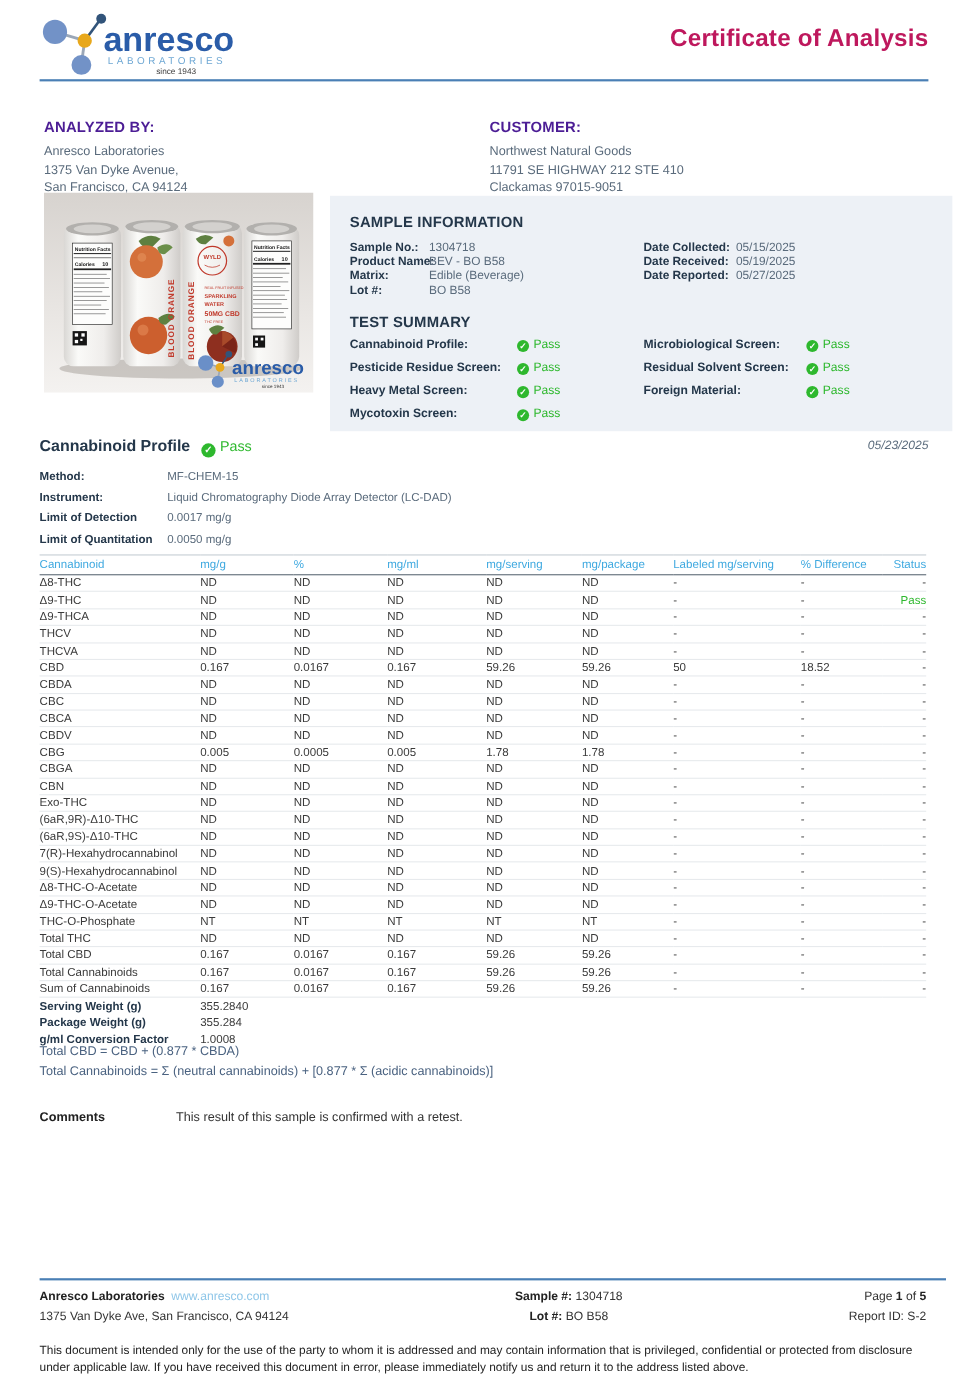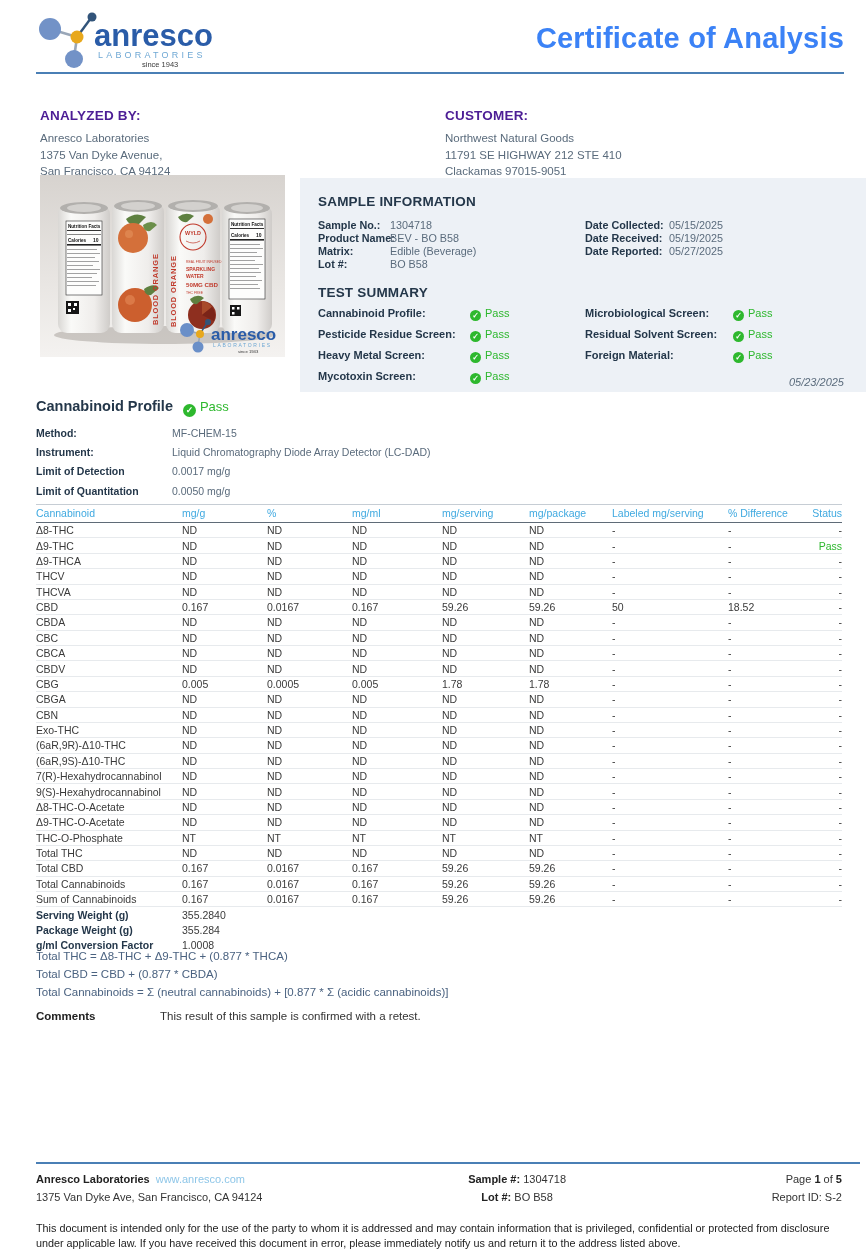--- a/index.html
+++ b/index.html
@@ -1,21 +1,21 @@
 <!DOCTYPE html>
 <html><head>
 <meta charset="utf-8">
 <style>
   html,body{margin:0;padding:0;background:#fff;}
   .page{position:relative;width:866px;height:1254px;background:#fff;overflow:hidden;
         font-family:"Liberation Sans",sans-serif;color:#333;}
 
   
   .logo{position:absolute;left:34px;top:6px;}
-  .coa-title{position:absolute;right:22px;top:22px;font-size:29px;font-weight:700;color:#3b82f6;letter-spacing:0.2px;}
+  .coa-title{position:absolute;right:22px;top:22px;font-size:22px;font-weight:700;color:#be185d;letter-spacing:0.2px;}
   .hdr-rule{position:absolute;left:36px;right:22px;top:72px;height:2px;background:#4a7fb5;}
 
   
   .addr{position:absolute;top:92px;}
   .addr.analyzed{left:40px;} .addr.customer{left:445px;}
   .addr h3{margin:16px 0 7px 0;font-size:13.5px;color:#4c1d95;letter-spacing:0.2px;}
   .addr div{font-size:11.5px;color:#5a6b7c;line-height:1.45;}
 
   
   .photo{position:absolute;left:40px;top:175px;width:245px;height:182px;}
@@ -34,24 +34,24 @@
   .ts-row .lb{font-weight:700;color:#24374a;}
   .ts-badge{position:absolute;top:0;}
   .check{display:inline-flex;width:11px;height:11px;border-radius:50%;background:#2eb82e;color:#fff;
          font-size:8px;line-height:11px;align-items:center;justify-content:center;vertical-align:-1px;font-weight:700;}
   .passtext{color:#2eb82e;margin-left:4px;font-size:11px;}
 
   
   .cp-title{position:absolute;left:36px;top:398px;font-size:14.5px;font-weight:700;color:#24374a;}
   .cp-title .check{width:13px;height:13px;font-size:9px;line-height:13px;margin-left:10px;vertical-align:-2px;}
   .cp-title .passtext{font-size:13px;font-weight:400;}
-  .cp-date{position:absolute;right:22px;top:376px;font-size:11px;font-style:italic;color:#5a6b7c;}
+  .cp-date{position:absolute;right:22px;top:399px;font-size:11px;font-style:italic;color:#5a6b7c;}
   .meta{position:absolute;left:36px;top:427px;}
   .meta .mrow{height:19.2px;font-size:10.5px;white-space:nowrap;}
-  .meta .lb{display:inline-block;width:136px;font-weight:700;color:#24374a;}
+  .meta .lb{display:inline-block;width:116px;font-weight:700;color:#24374a;}
   .meta .val{color:#5a6b7c;}
 
   
   .tblwrap{position:absolute;left:36px;top:504px;width:806px;}
   table{border-collapse:collapse;table-layout:fixed;width:806px;}
   thead th{color:#3fa9e0;font-weight:400;font-size:10.5px;text-align:left;padding:2px 0 3px;
            border-top:1px solid #c6cdd4;border-bottom:1px solid #5f6b77;white-space:nowrap;}
   thead th:last-child{text-align:right;}
   tbody td{font-size:10.5px;color:#3a3a3a;padding:1.2px 0;border-bottom:1px solid #e7eaed;white-space:nowrap;overflow:hidden;}
   tbody td:last-child{text-align:right;}
@@ -609,21 +609,20 @@
           <tr class="wrow">
             <td>g/ml Conversion Factor</td>
             <td class="wval">1.0008</td>
             <td colspan="7"></td>
           </tr>
         </tbody>
     </table>
   </div>
 
   <div class="formulas">
-    <div>Total THC = Δ8-THC + Δ9-THC + (0.877 * THCA)</div>
     <div>Total CBD = CBD + (0.877 * CBDA)</div>
     <div>Total Cannabinoids = Σ (neutral cannabinoids) + [0.877 * Σ (acidic cannabinoids)]</div>
   </div>
 
   <div class="comments">
     <span class="lb">Comments</span>
     <span class="tx">This result of this sample is confirmed with a retest.</span>
   </div>
 
   <div class="ftr-rule"></div>

